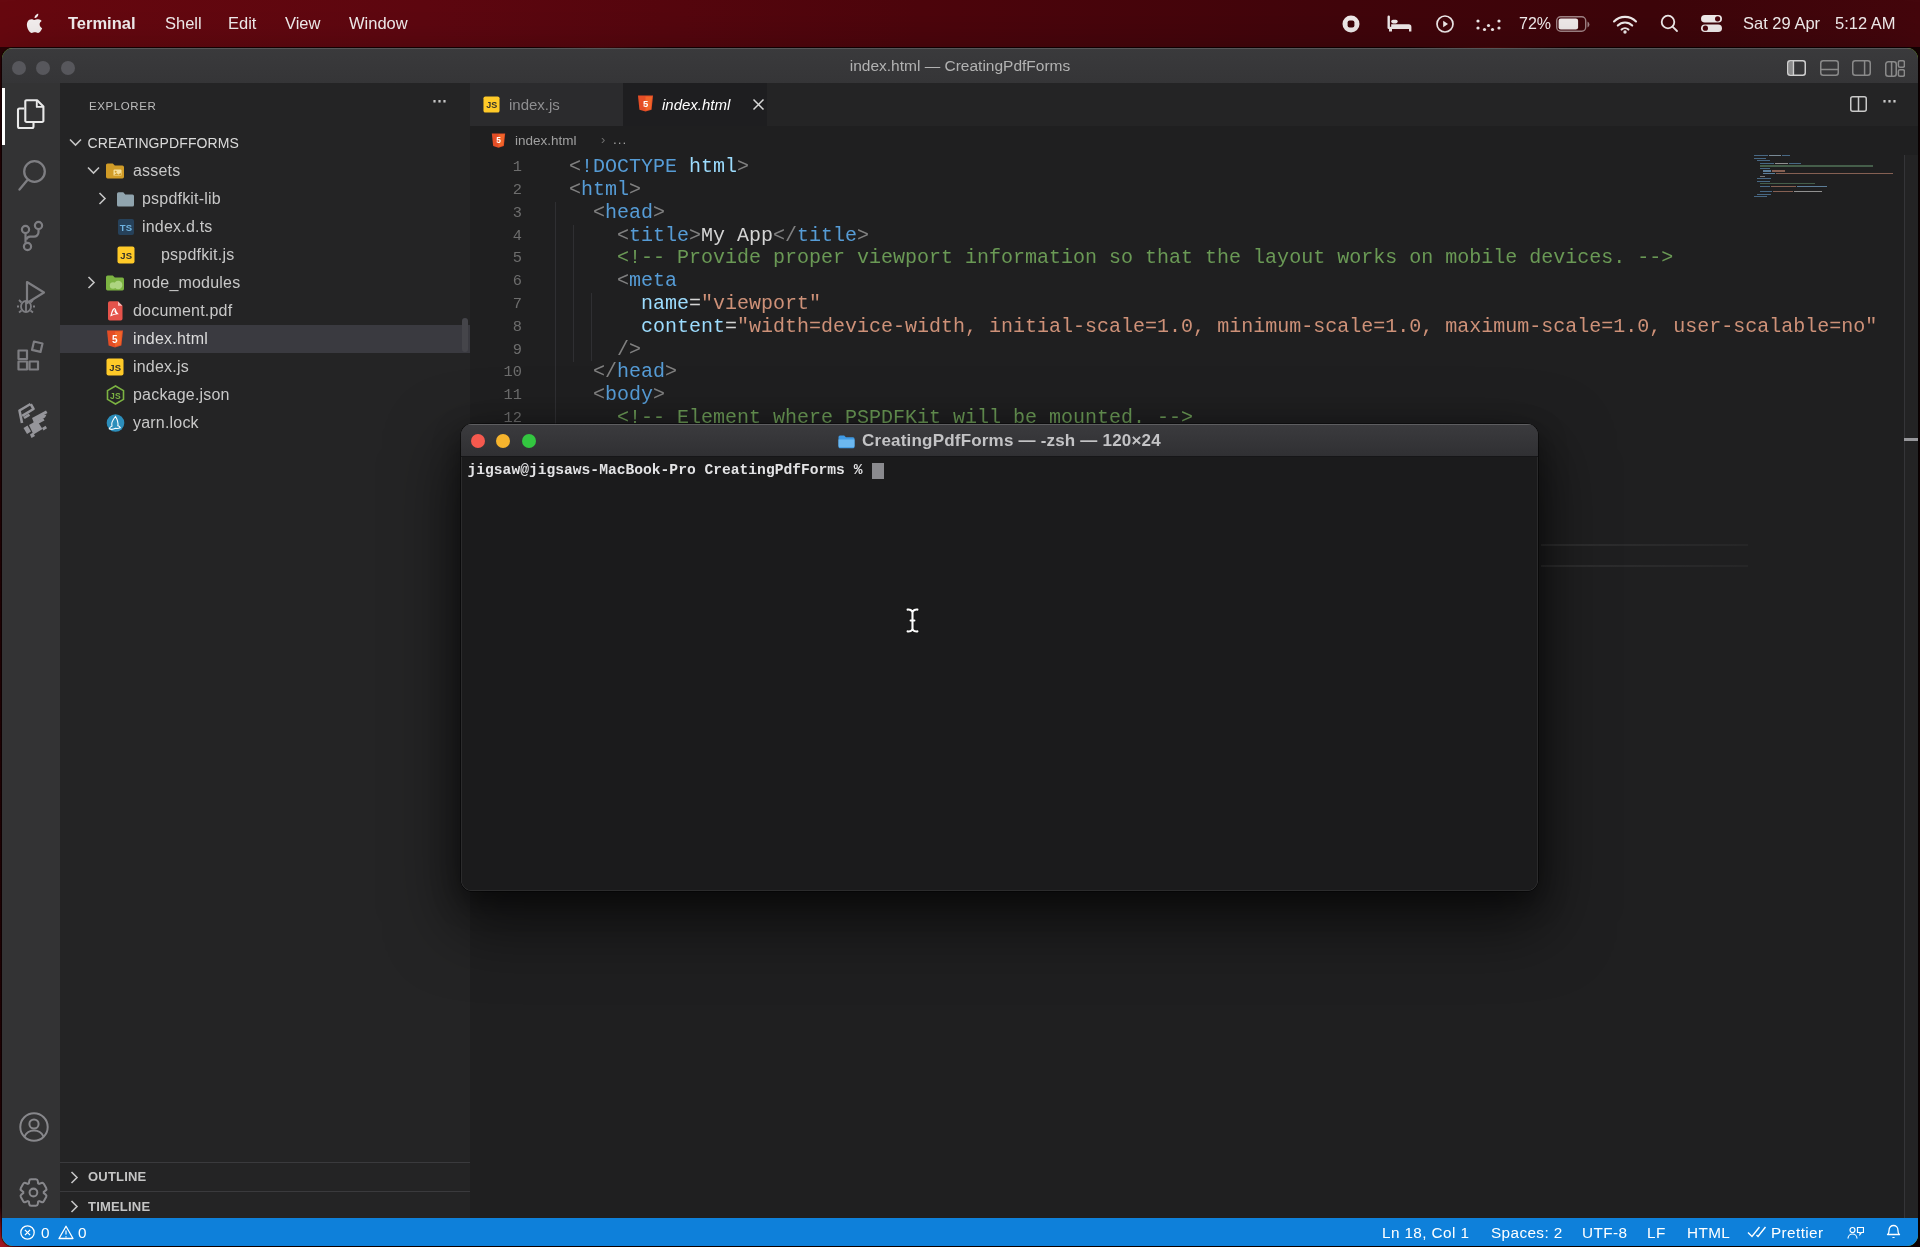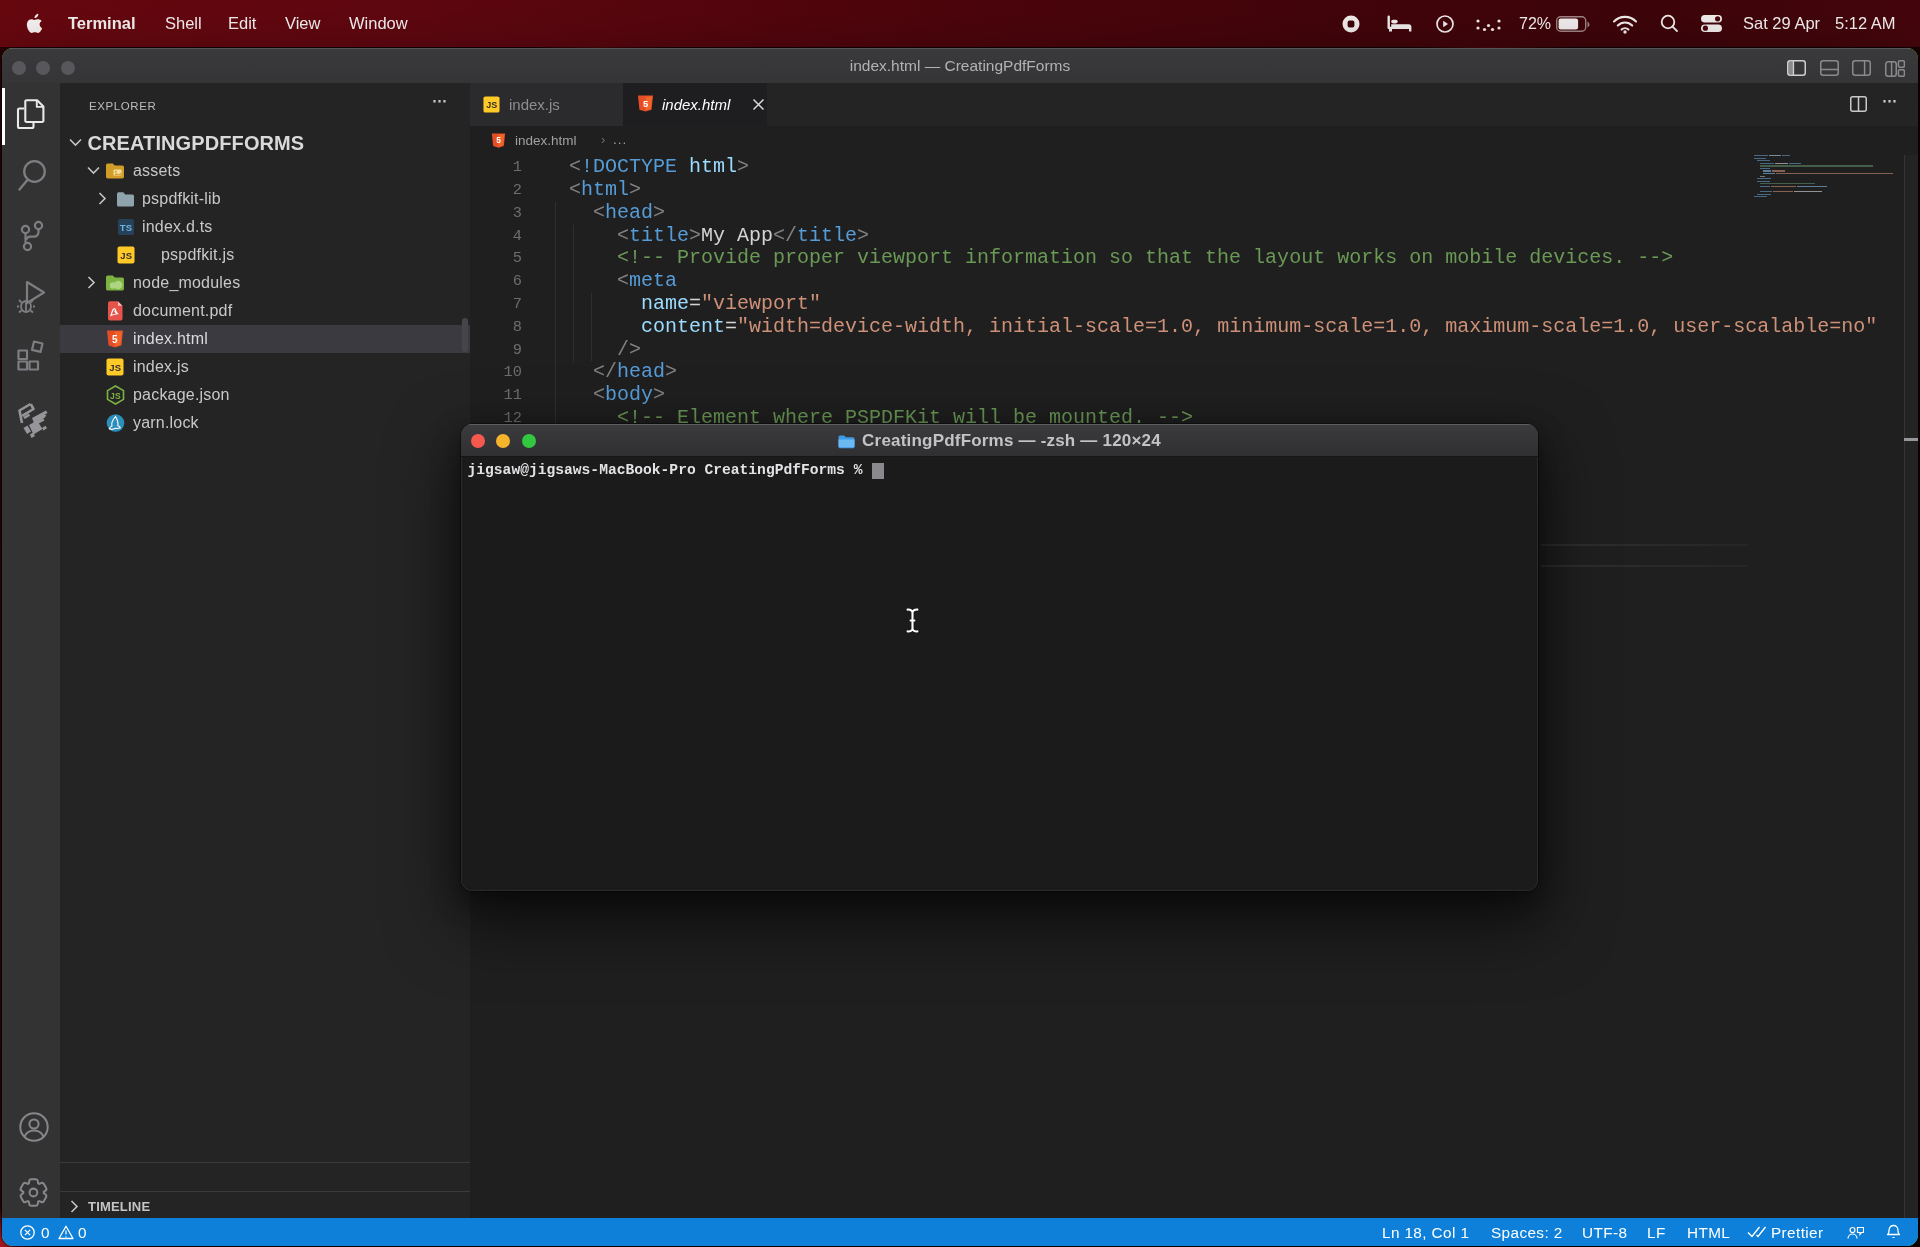--- a/index.html
+++ b/index.html
@@ -229,21 +229,21 @@
           <path d="M5.5 24.5 a10.5 10.5 0 0 1 19 0"></path>
         </g>
       </svg>
     <svg class="abs" style="left:16px;top:1094px;" width="31" height="31" viewBox="0 0 24 24">
         <path fill="none" stroke="#87878b" stroke-width="1.55" d="M13.85 22.25h-3.7c-.74 0-1.36-.54-1.45-1.27l-.27-1.89c-.27-.14-.53-.29-.79-.46l-1.8.72c-.7.26-1.47-.03-1.81-.65L2.2 15.53c-.35-.66-.2-1.44.36-1.88l1.53-1.19c-.01-.15-.02-.3-.02-.46 0-.15.01-.31.02-.46l-1.52-1.19c-.59-.45-.74-1.26-.37-1.88l1.85-3.19c.34-.62 1.11-.9 1.79-.63l1.81.73c.26-.17.52-.32.78-.46l.27-1.91c.09-.7.71-1.25 1.44-1.25h3.7c.74 0 1.36.54 1.45 1.27l.27 1.89c.27.14.53.29.79.46l1.8-.72c.71-.26 1.48.03 1.82.65l1.84 3.18c.36.66.2 1.44-.36 1.88l-1.52 1.19c.01.15.02.3.02.46s-.01.31-.02.46l1.52 1.19c.56.45.72 1.23.37 1.86l-1.86 3.22c-.34.62-1.11.9-1.8.63l-1.8-.72c-.26.17-.52.32-.78.46l-.27 1.91c-.1.68-.72 1.22-1.46 1.22zm-1.9-7.25c1.66 0 3-1.34 3-3s-1.34-3-3-3-3 1.34-3 3 1.34 3 3 3z"></path>
       </svg>
   </div>
   <div id="sidebar">
     <div class="abs" style="left:29px;top:13px;height:21px;line-height:21px;font-size:11.5px;letter-spacing:0.6px;color:#bcbcbc;">EXPLORER</div>
     <div class="abs" style="left:372px;top:9px;color:#c5c5c5;font-size:15px;letter-spacing:1px;font-weight:bold;">⋯</div>
-    <div class="row" style="top:45.8px;font-weight:bold;color:#dadada;font-size:20px;letter-spacing:0.1px;">
+    <div class="row" style="top:45.8px;font-weight:normal;color:#dadada;font-size:14px;letter-spacing:0.1px;">
       <svg class="abs" style="left:9px;top:9px;" width="13" height="9" viewBox="0 0 13 9">
           <path d="M1 1.5 L6.5 7 L12 1.5" fill="none" stroke="#c5c5c5" stroke-width="1.6"></path>
         </svg>
       <span class="ename" style="left:27.5px;">CREATINGPDFFORMS</span>
     </div>
     <div class="row" style="top:73.8px;">
       <svg class="abs" style="left:27px;top:9px;" width="13" height="9" viewBox="0 0 13 9">
           <path d="M1 1.5 L6.5 7 L12 1.5" fill="none" stroke="#c5c5c5" stroke-width="1.6"></path>
         </svg>
       <svg class="abs" style="left:45px;top:5px;" width="20" height="18" viewBox="0 0 20 18">
@@ -320,20 +320,26 @@
     </div>
     <div class="row" style="top:325.8px;">
       <svg class="abs" style="left:46px;top:4px;" width="19" height="20" viewBox="0 0 19 20">
           <circle cx="9.5" cy="10" r="8.8" fill="#2c8ebb"></circle>
           <path d="M9.5 3.5 c-2.5 3-4.5 6.5-3.5 9.5 c-1.5 0.7-2.5 1.7-2.8 2.8 c2.2 1 4.2 0.6 6.3-0.5 c1.5 0.3 3.2 0.2 4.8-0.6 c-0.4-1-1.3-1.6-2.5-1.9 c0.6-2.8-0.2-5.9-2.3-9.3z" fill="none" stroke="#fff" stroke-width="1.1"></path>
         </svg>
       <span class="ename" style="left:73px;">yarn.lock</span>
     </div>
     <div class="abs" style="left:402px;top:235px;width:6px;height:34px;background:#45454a;border-radius:3px;"></div>
     <div class="abs" style="left:0;top:1078.5px;width:410px;height:1px;background:#3a3a3d;"></div>
+    <div class="row" style="top:1080px;font-weight:bold;color:#c5c5c5;">
+      <svg class="abs" style="left:10px;top:7.5px;" width="9" height="13" viewBox="0 0 9 13">
+          <path d="M1.5 1 L7 6.5 L1.5 12" fill="none" stroke="#c5c5c5" stroke-width="1.6"></path>
+        </svg>
+      <span class="ename" style="left:28px;font-size:13px;">OUTLINE</span>
+    </div>
     <div class="abs" style="left:0;top:1108px;width:410px;height:1px;background:#3a3a3d;"></div>
     <div class="row" style="top:1109.5px;font-weight:bold;color:#c5c5c5;">
       <svg class="abs" style="left:10px;top:7.5px;" width="9" height="13" viewBox="0 0 9 13">
           <path d="M1.5 1 L7 6.5 L1.5 12" fill="none" stroke="#c5c5c5" stroke-width="1.6"></path>
         </svg>
       <span class="ename" style="left:28px;font-size:13px;">TIMELINE</span>
     </div>
   </div>
   <div id="editor">
     <div id="tabbar">

